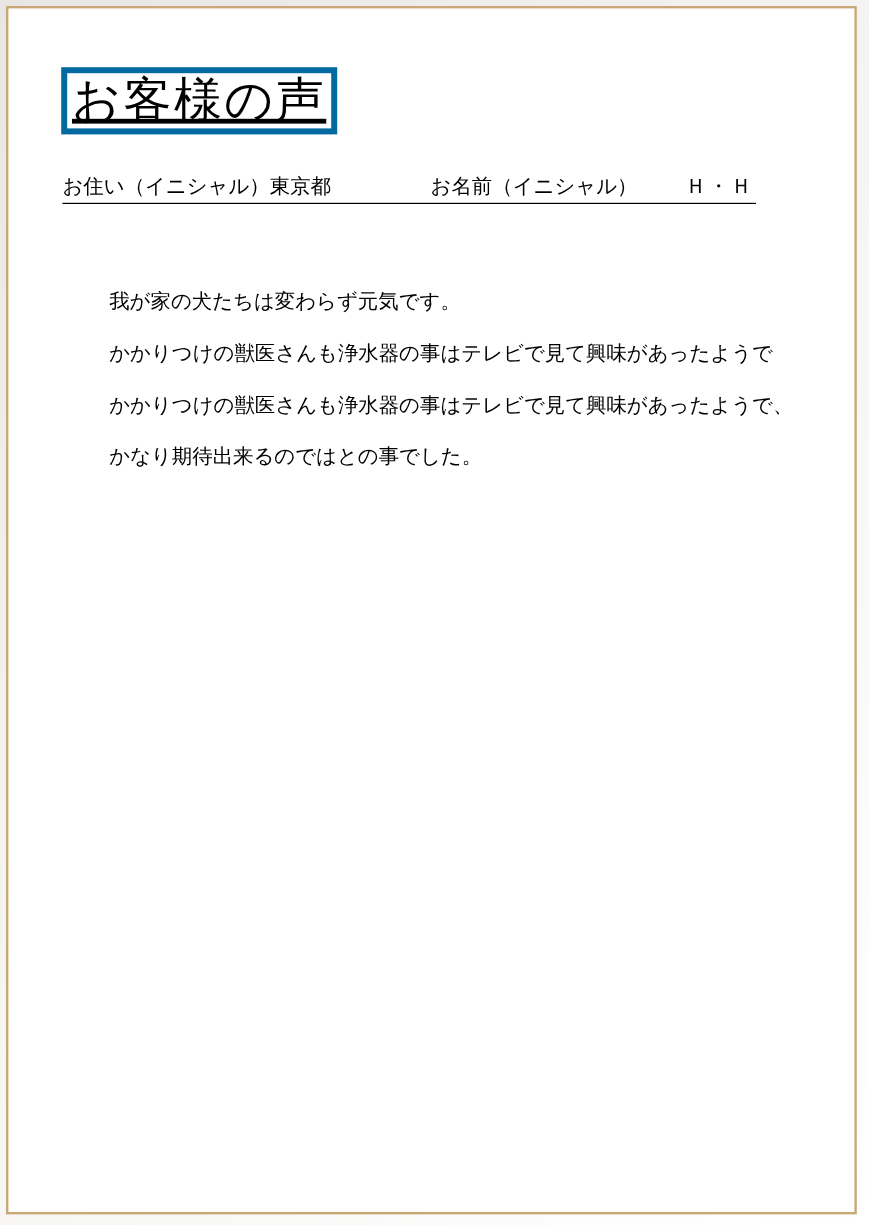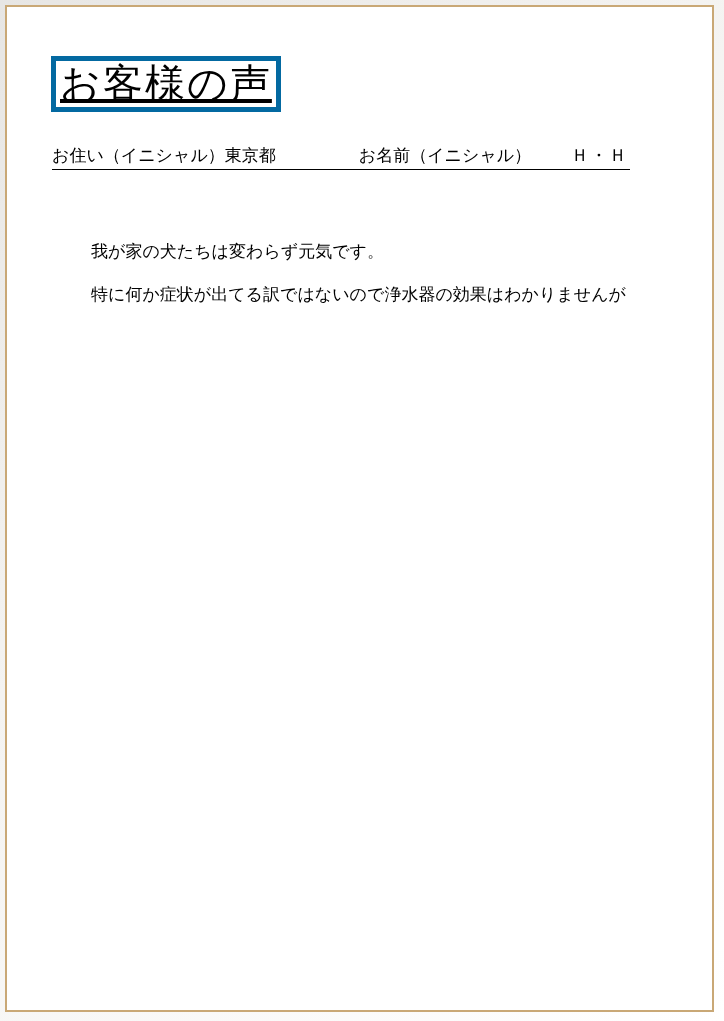--- a/index.html
+++ b/index.html
@@ -68,16 +68,18 @@
   <div class="title-box">
     <span>お客様の声</span>
   </div>
 
   <div class="field-line">
     <span>お住い（イニシャル）</span><span>東京都</span><span class="name-label">お名前（イニシャル）</span><span class="name-value">Ｈ・Ｈ</span>
   </div>
 
   <div class="body-text">
     <p>我が家の犬たちは変わらず元気です。</p>
-    <p>特に何か症状が出てる訳ではないので浄水器の効果はわかりませんが</p>
+    <p>かかりつけの獣医さんも浄水器の事はテレビで見て興味があったようで</p>
+    <p>かかりつけの獣医さんも浄水器の事はテレビで見て興味があったようで、</p>
+    <p>かなり期待出来るのではとの事でした。</p>
   </div>
 
 </div>
 
 </body></html>

